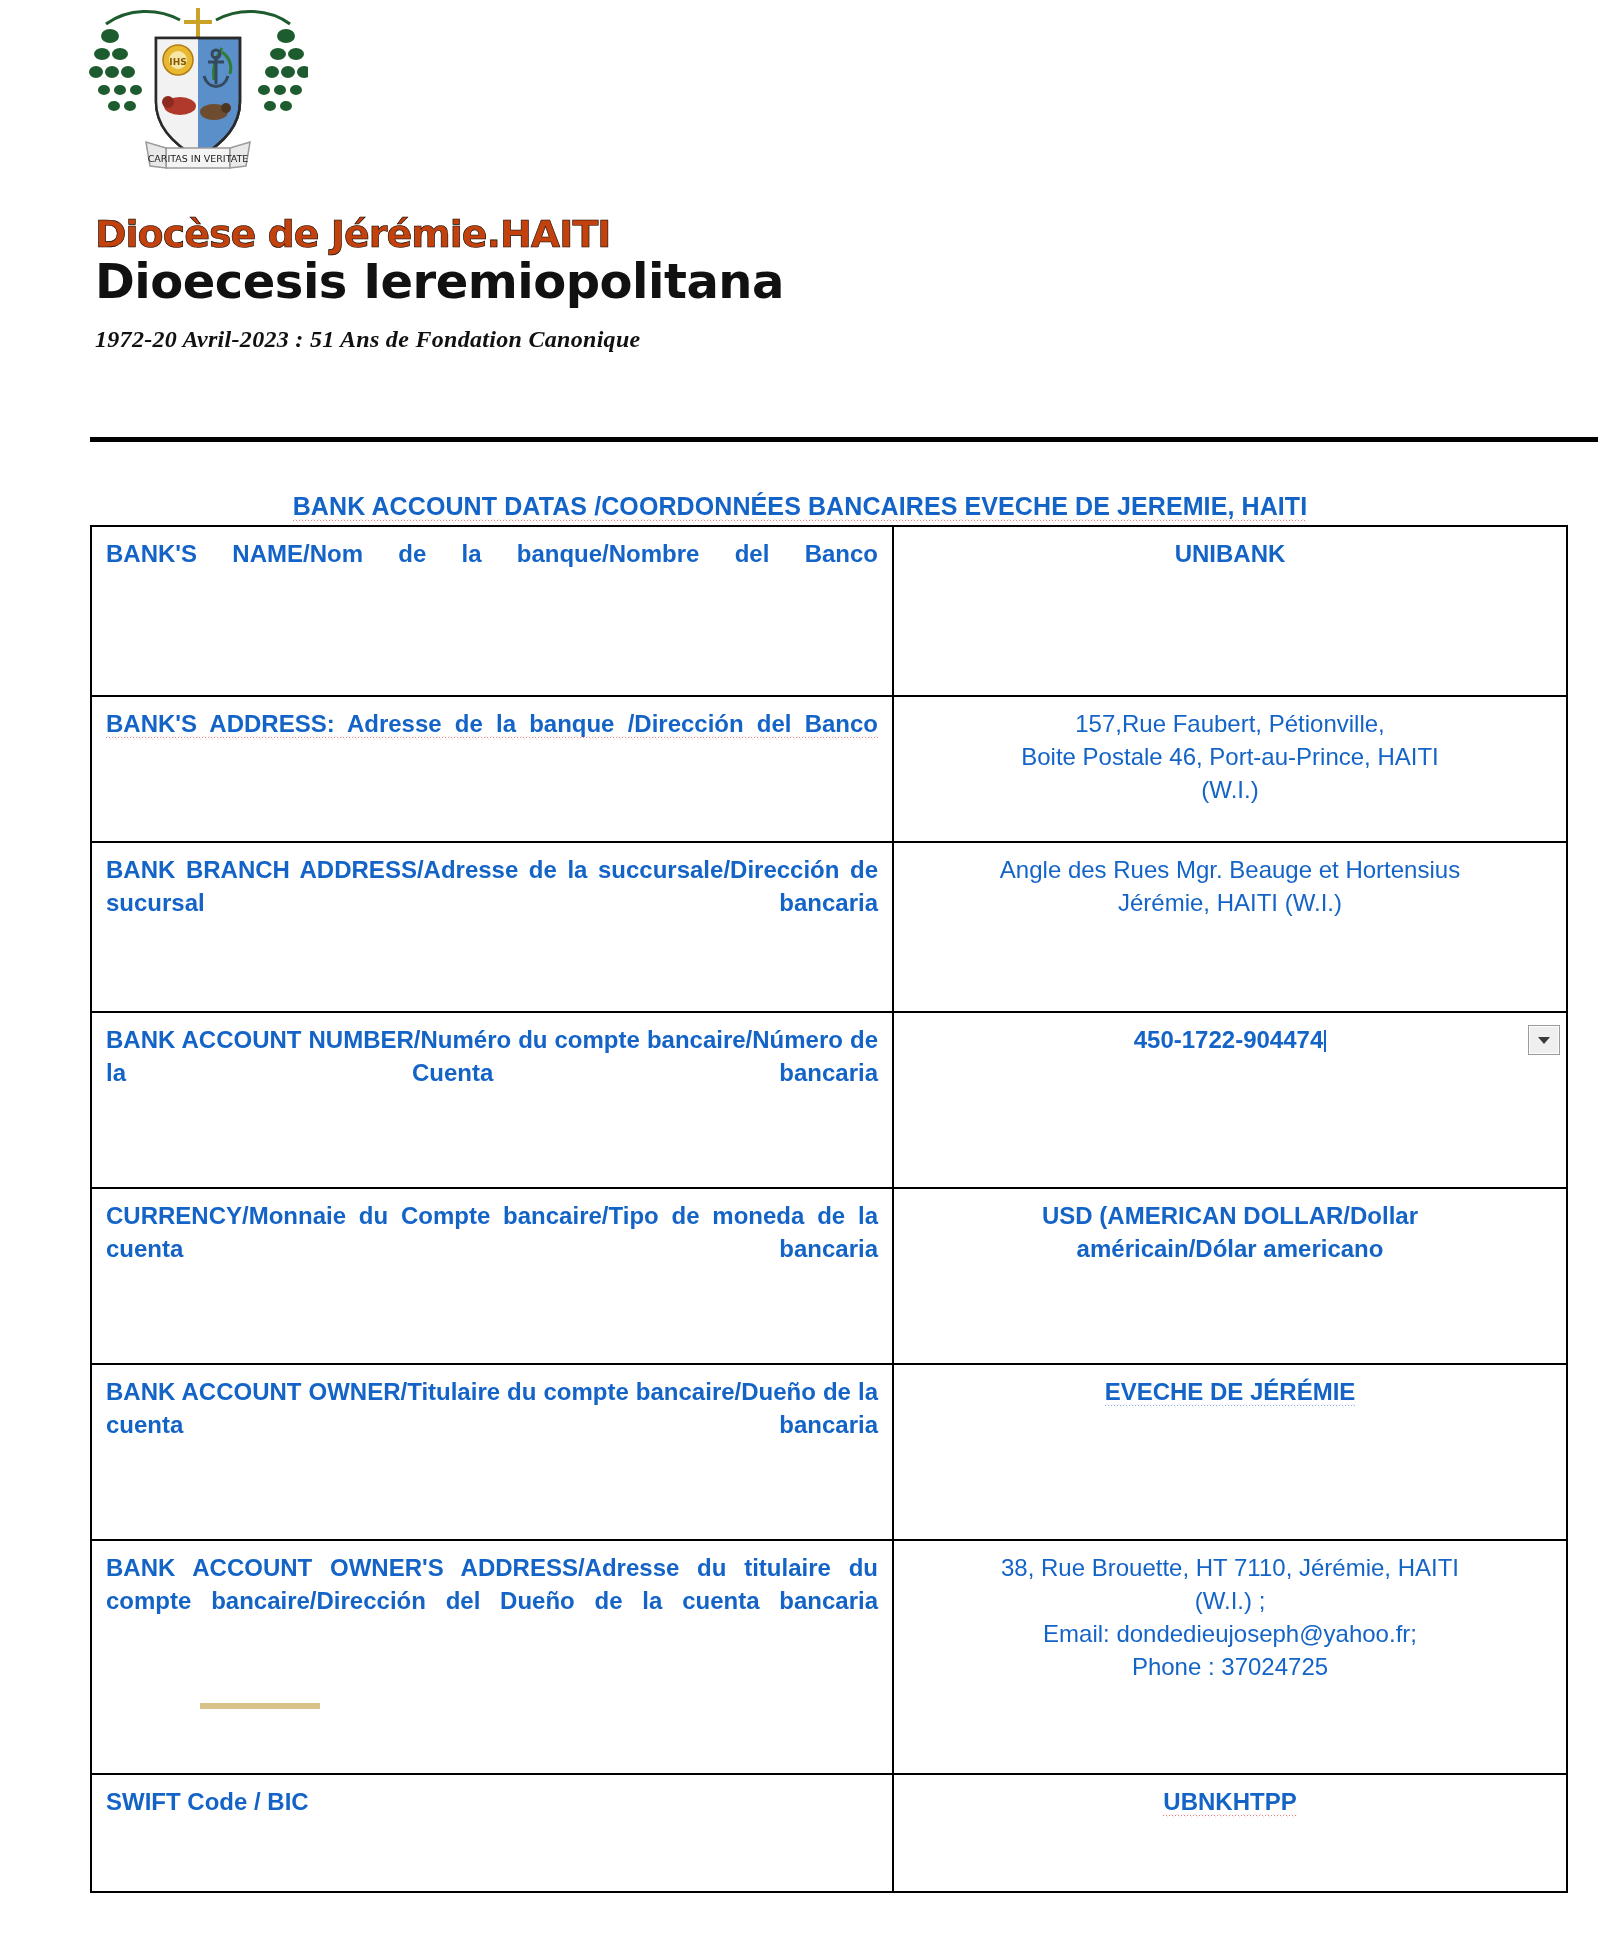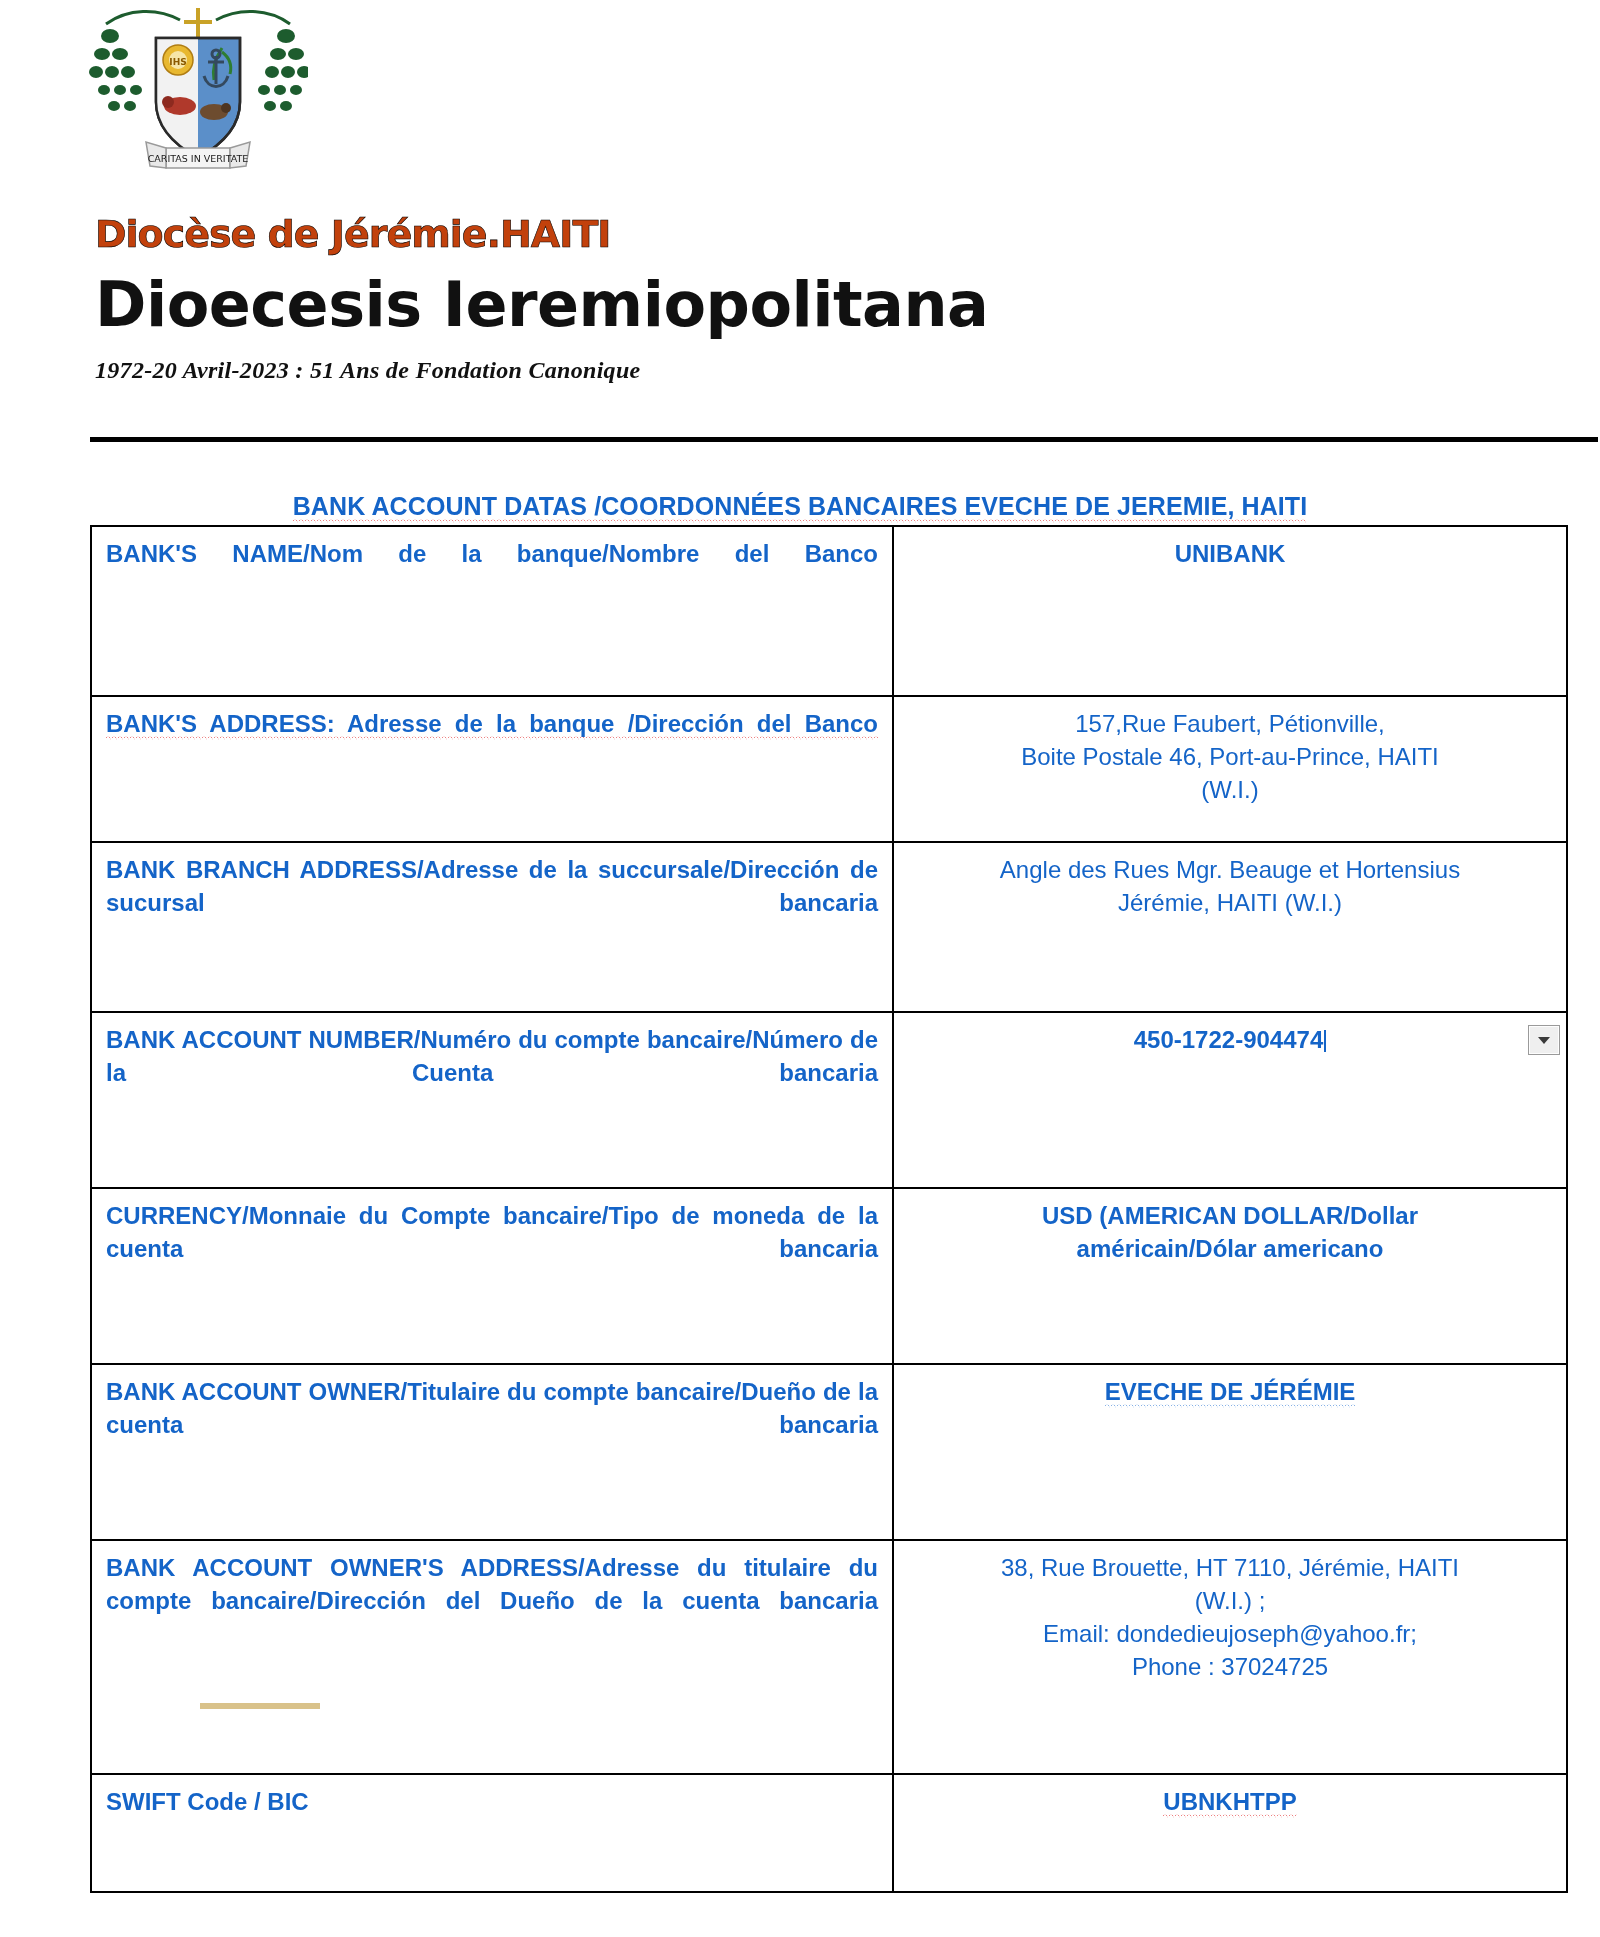--- a/index.html
+++ b/index.html
@@ -47,25 +47,25 @@
     font-size: 38px;
     letter-spacing: -1px;
     color: #c2410c;
     -webkit-text-stroke: 0.6px #000;
     line-height: 1.05;
     white-space: nowrap;
   }
   .org-line2 {
     font-family: "DejaVu Sans", sans-serif;
     font-weight: bold;
-    font-size: 62px;
+    font-size: 48px;
     color: #111;
     letter-spacing: -0.5px;
     line-height: 1.1;
-    margin-top: 16px;
+    margin-top: 0;
     white-space: nowrap;
   }
   .org-sub {
     font-family: "Liberation Serif", serif;
     font-style: italic;
     font-weight: bold;
     font-size: 24px;
     color: #111;
     margin-top: 18px;
     letter-spacing: 0.3px;

